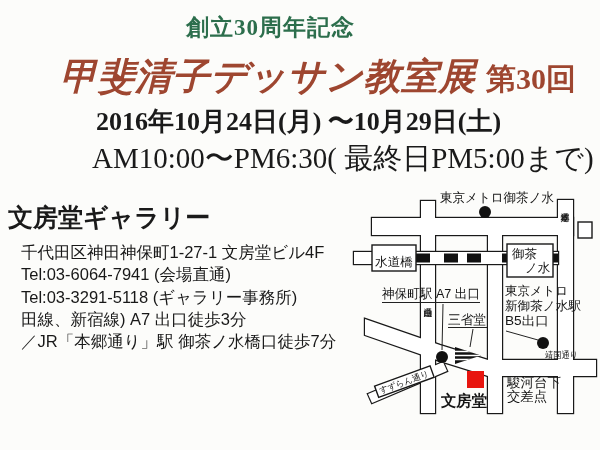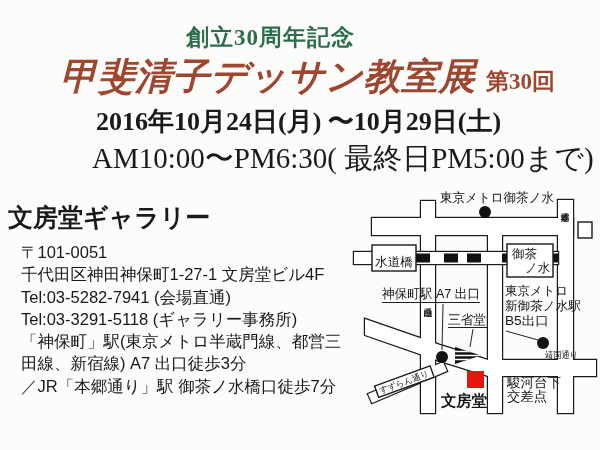--- a/index.html
+++ b/index.html
@@ -1,23 +1,23 @@
 <!DOCTYPE html>
 <html><head>
 <meta charset="utf-8">
 <style>
   html,body{margin:0;padding:0;background:#e9e9e9;}
   .canvas{position:relative;width:600px;height:450px;background:#fcfcfa;overflow:hidden;
           font-family:"Liberation Sans","DejaVu Sans",sans-serif;color:#1a1a1a;}
   .serif{font-family:"Liberation Serif","DejaVu Serif",serif;}
-  .green-head{position:absolute;left:186px;top:22px;font-size:23px;font-weight:bold;
+  .green-head{position:absolute;left:186px;top:12px;font-size:23px;font-weight:bold;
               color:#2c6e4c;letter-spacing:1px;white-space:nowrap;}
   .title-row{position:absolute;left:60px;top:52px;color:#9e4630;white-space:nowrap;}
   .title-main{font-size:37px;font-weight:bold;letter-spacing:0.5px;font-style:italic;}
-  .title-suffix{font-size:23px;font-weight:bold;margin-left:10px;}
+  .title-suffix{font-size:30px;font-weight:bold;margin-left:10px;}
   .date-line{position:absolute;left:96px;top:104px;font-size:26px;font-weight:600;white-space:nowrap;}
   .time-line{position:absolute;left:92px;top:139px;font-size:29px;font-weight:500;white-space:nowrap;}
   .venue-name{position:absolute;left:8px;top:201px;font-size:25px;font-weight:600;white-space:nowrap;}
   .venue-details{position:absolute;left:21px;top:241px;font-size:16.5px;line-height:22.3px;
                  color:#181818;white-space:nowrap;}
   .map{position:absolute;left:340px;top:180px;width:260px;height:240px;}
   .road-outline{fill:#191919;stroke:#191919;stroke-width:2.4;}
   .road-fill{fill:#ffffff;stroke:none;}
   .rail-seg rect{fill:#111;}
   .stn{fill:#fff;stroke:#191919;stroke-width:1.4;}
@@ -42,25 +42,23 @@
     <span class="title-main">甲斐清子デッサン教室展</span><span class="title-suffix">第30回</span>
   </div>
 
   <div class="date-line serif">2016年10月24日(月) 〜10月29日(土)</div>
 
   <div class="time-line serif">AM10:00〜PM6:30( 最終日PM5:00まで)</div>
 
   <div class="venue-name">文房堂ギャラリー</div>
 
   <div class="venue-details">
-    <div>〒101-0051</div>
     <div>千代田区神田神保町1-27-1  文房堂ビル4F</div>
-    <div>Tel:03-5282-7941 (会場直通)</div>
+    <div>Tel:03-6064-7941 (会場直通)</div>
     <div>Tel:03-3291-5118 (ギャラリー事務所)</div>
-    <div>「神保町」駅(東京メトロ半蔵門線、都営三</div>
     <div>田線、新宿線) A7 出口徒歩3分</div>
     <div>／JR「本郷通り」駅 御茶ノ水橋口徒歩7分</div>
   </div>
 
   <svg class="map" viewBox="0 0 260 240">
     <defs>
       <g id="roads">
         <rect x="81" y="21" width="14" height="212"></rect>
         <rect x="148" y="55" width="14" height="178"></rect>
         <rect x="218" y="20" width="15" height="213"></rect>

